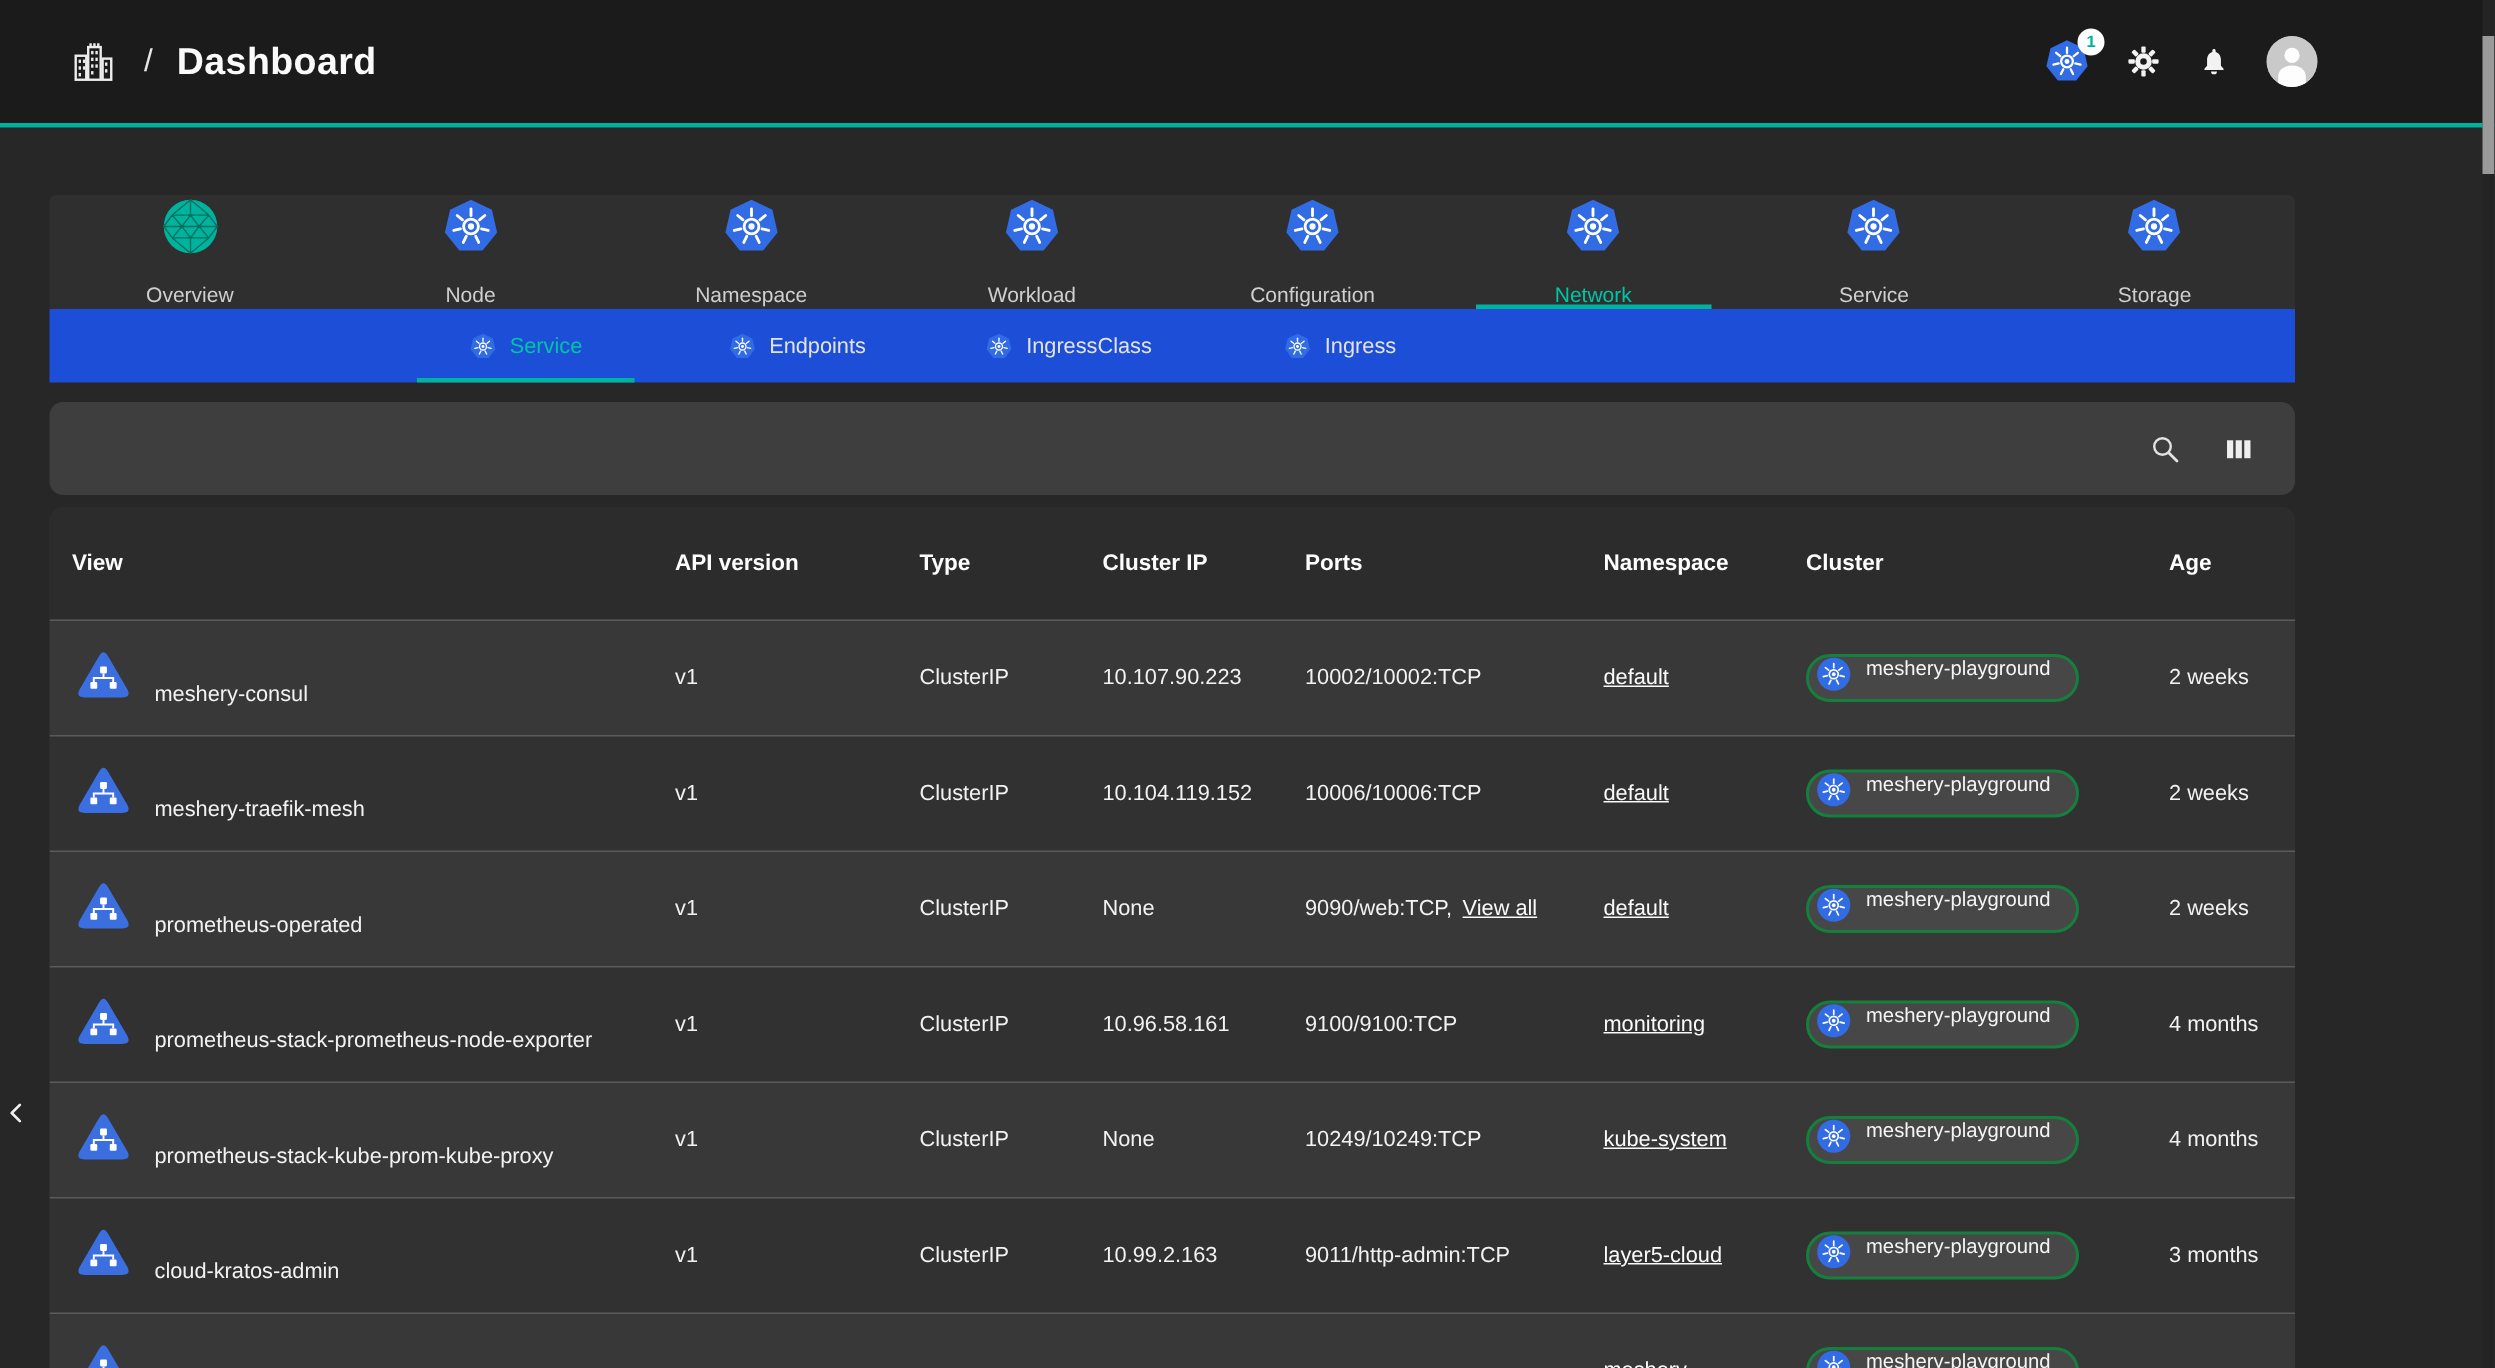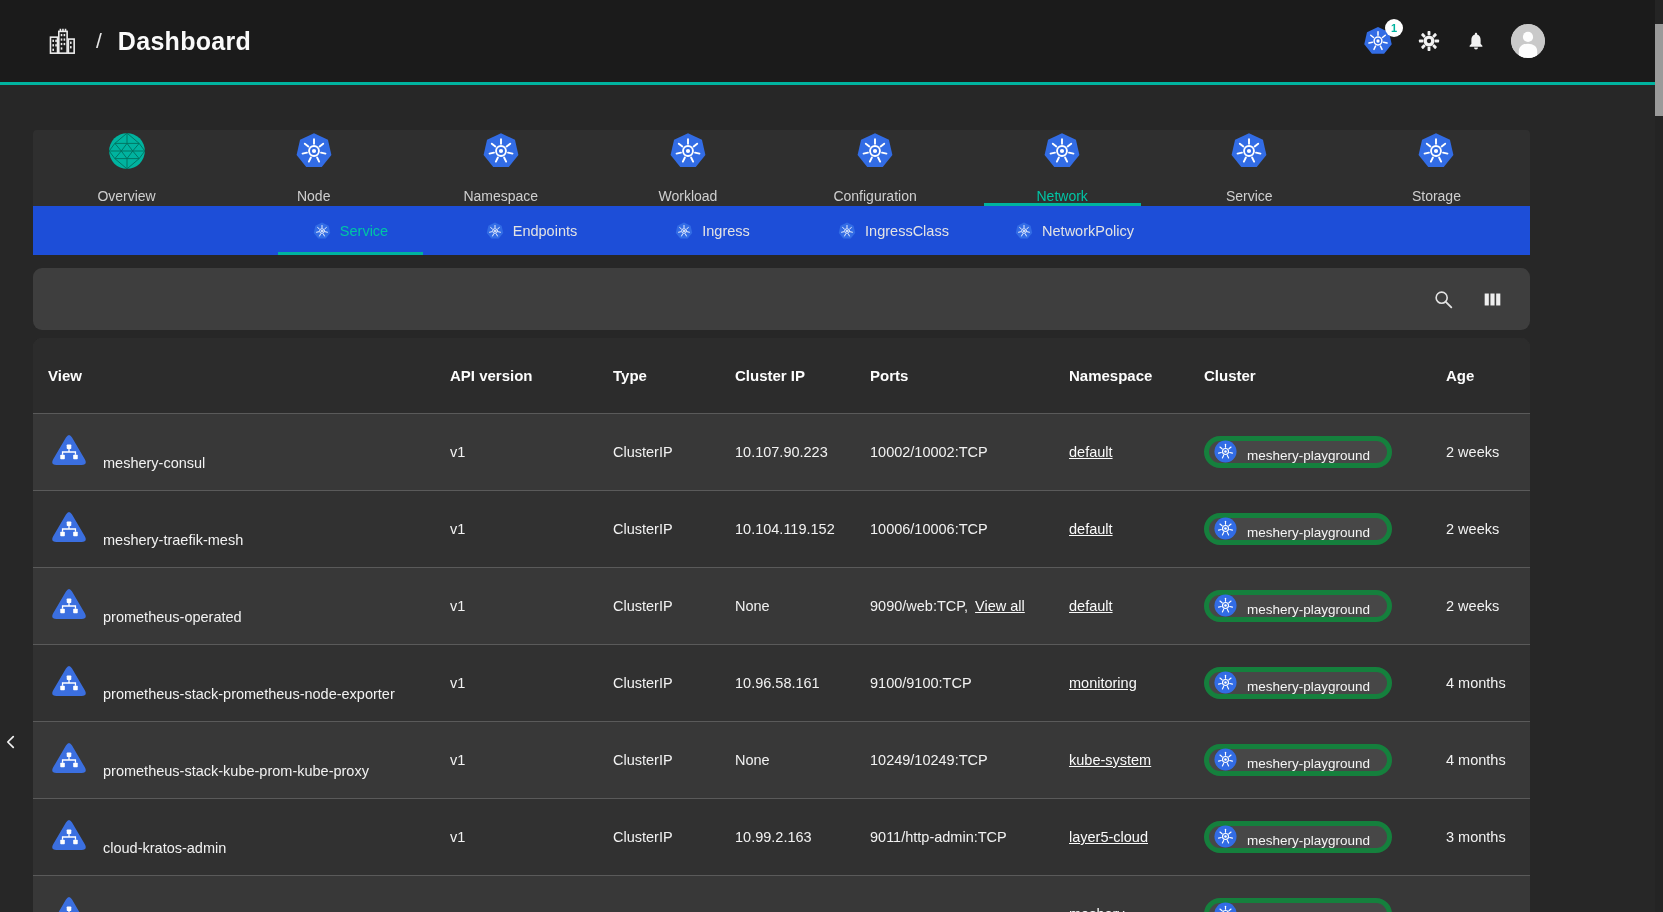--- a/index.html
+++ b/index.html
@@ -60,22 +60,22 @@
                   align-items:center; padding-left:15px; }
   .thead { height:75px; background:#2c2c2c; font-weight:700; font-size:15px; color:#fdfdfd; }
   .trow  { height:77px; border-top:1px solid #5a5a5a; font-size:14.5px; color:#f2f2f2; }
   .trow:nth-of-type(odd) { background:#383838; }
   .trow:nth-of-type(even) { background:#313131; }
   .td-name { display:flex; align-items:flex-end; gap:13px; }
   .svc-ic { width:42px; height:38px; flex:0 0 auto; }
   .ns-link, .view-all { color:#fafafa; text-decoration:underline; cursor:pointer; }
   .view-all { margin-left:7px; }
   .view-all:empty { display:none; }
-  .chip { display:inline-flex; align-items:flex-end; gap:10px; height:32px;
-          padding:0 17px 0 5px; border:5px solid #15803d; border-radius:16px;
+  .chip { display:inline-flex; align-items:flex-start; gap:10px; height:32px;
+          padding:0 17px 0 5px; border:2px solid #15803d; border-radius:16px;
           background:#474747; cursor:pointer; }
   .chip-ic { width:23px; height:23px; }
   .chip-label { font-size:13.5px; color:#f5f5f5; }
 
   .defs { position:absolute; width:0; height:0; overflow:hidden; }
 </style>
 </head>
 <body>
 
 <svg class="defs" xmlns="http://www.w3.org/2000/svg">
@@ -293,33 +293,27 @@
     <div class="subtab">
       <svg class="subtab-ic">
           <use href="#k8s"></use>
         </svg>
       <span class="subtab-label">Endpoints</span>
     </div>
     <div class="subtab">
       <svg class="subtab-ic">
           <use href="#k8s"></use>
         </svg>
-      <span class="subtab-label">Ingress</span>
+      <span class="subtab-label">IngressClass</span>
     </div>
     <div class="subtab">
       <svg class="subtab-ic">
           <use href="#k8s"></use>
         </svg>
-      <span class="subtab-label">IngressClass</span>
-    </div>
-    <div class="subtab">
-      <svg class="subtab-ic">
-          <use href="#k8s"></use>
-        </svg>
-      <span class="subtab-label">NetworkPolicy</span>
+      <span class="subtab-label">Ingress</span>
     </div>
   </nav>
 
   <div class="toolbar">
     <button class="iconbtn">
       <svg class="tool-ic">
           <use href="#search"></use>
         </svg>
     </button>
     <button class="iconbtn">

